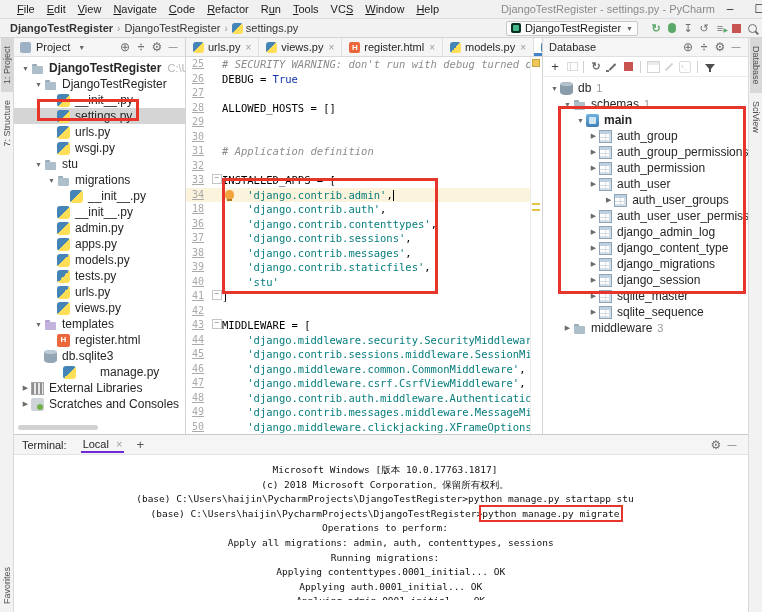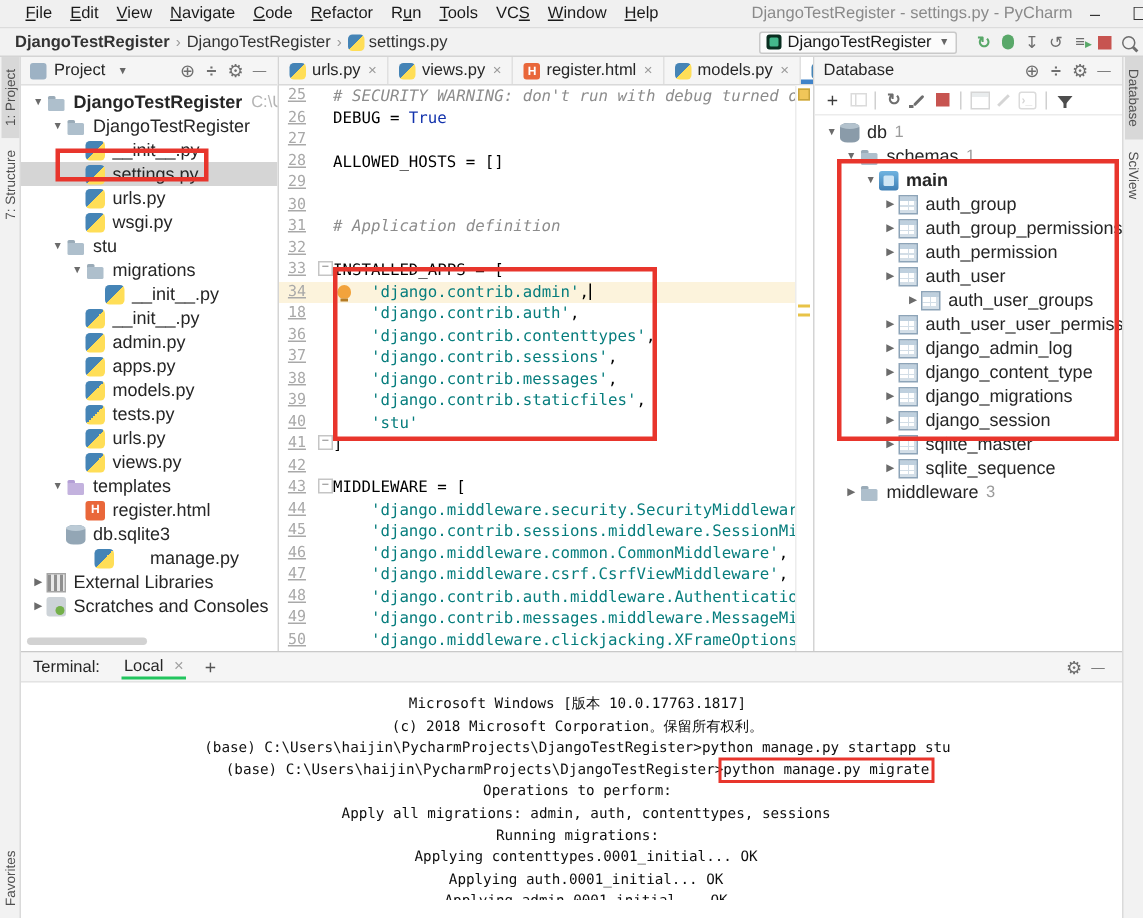--- a/index.html
+++ b/index.html
@@ -140,21 +140,21 @@
   
   .db-panel { position:absolute; left:542px; top:38px; width:206px; height:396px; background:#fff;
               border-left:1px solid #d4d4d4; overflow:hidden; }
   .dbtoolbar { height:20px; display:flex; align-items:center; padding:0 4px; border-bottom:1px solid #ececec; }
 
   
   .terminal { position:absolute; left:14px; top:434px; width:734px; height:166px; background:#fff;
               border-top:1px solid #c9c9c9; overflow:hidden; }
   .thead { height:20px; background:#f5f5f5; border-bottom:1px solid #e3e3e3; display:flex; align-items:center; padding:0 8px;}
   .tname { color:#262626; margin-right:14px; }
-  .ttab { color:#262626; border-bottom:2px solid #22c55e; padding:2px 2px 1px 2px; }
+  .ttab { color:#262626; border-bottom:2px solid #6d28d9; padding:2px 2px 1px 2px; }
   .ttab .x { color:#a0a0a0; margin-left:4px; }
   .tplus { margin-left:12px; color:#555; font-size:13px; }
   .tbody { padding:8px 0 0 8px; font-family:"DejaVu Sans Mono","Liberation Mono",monospace; font-size:9.5px;
            line-height:14.6px; color:#0f0f0f; white-space:pre;text-align:center; }
   .hl-red { outline:2px solid #e8352c; outline-offset:1px; }
 
   
   .redbox { position:absolute; border:3px solid #e8352c; z-index:9; pointer-events:none; }
 </style>
 </head>

